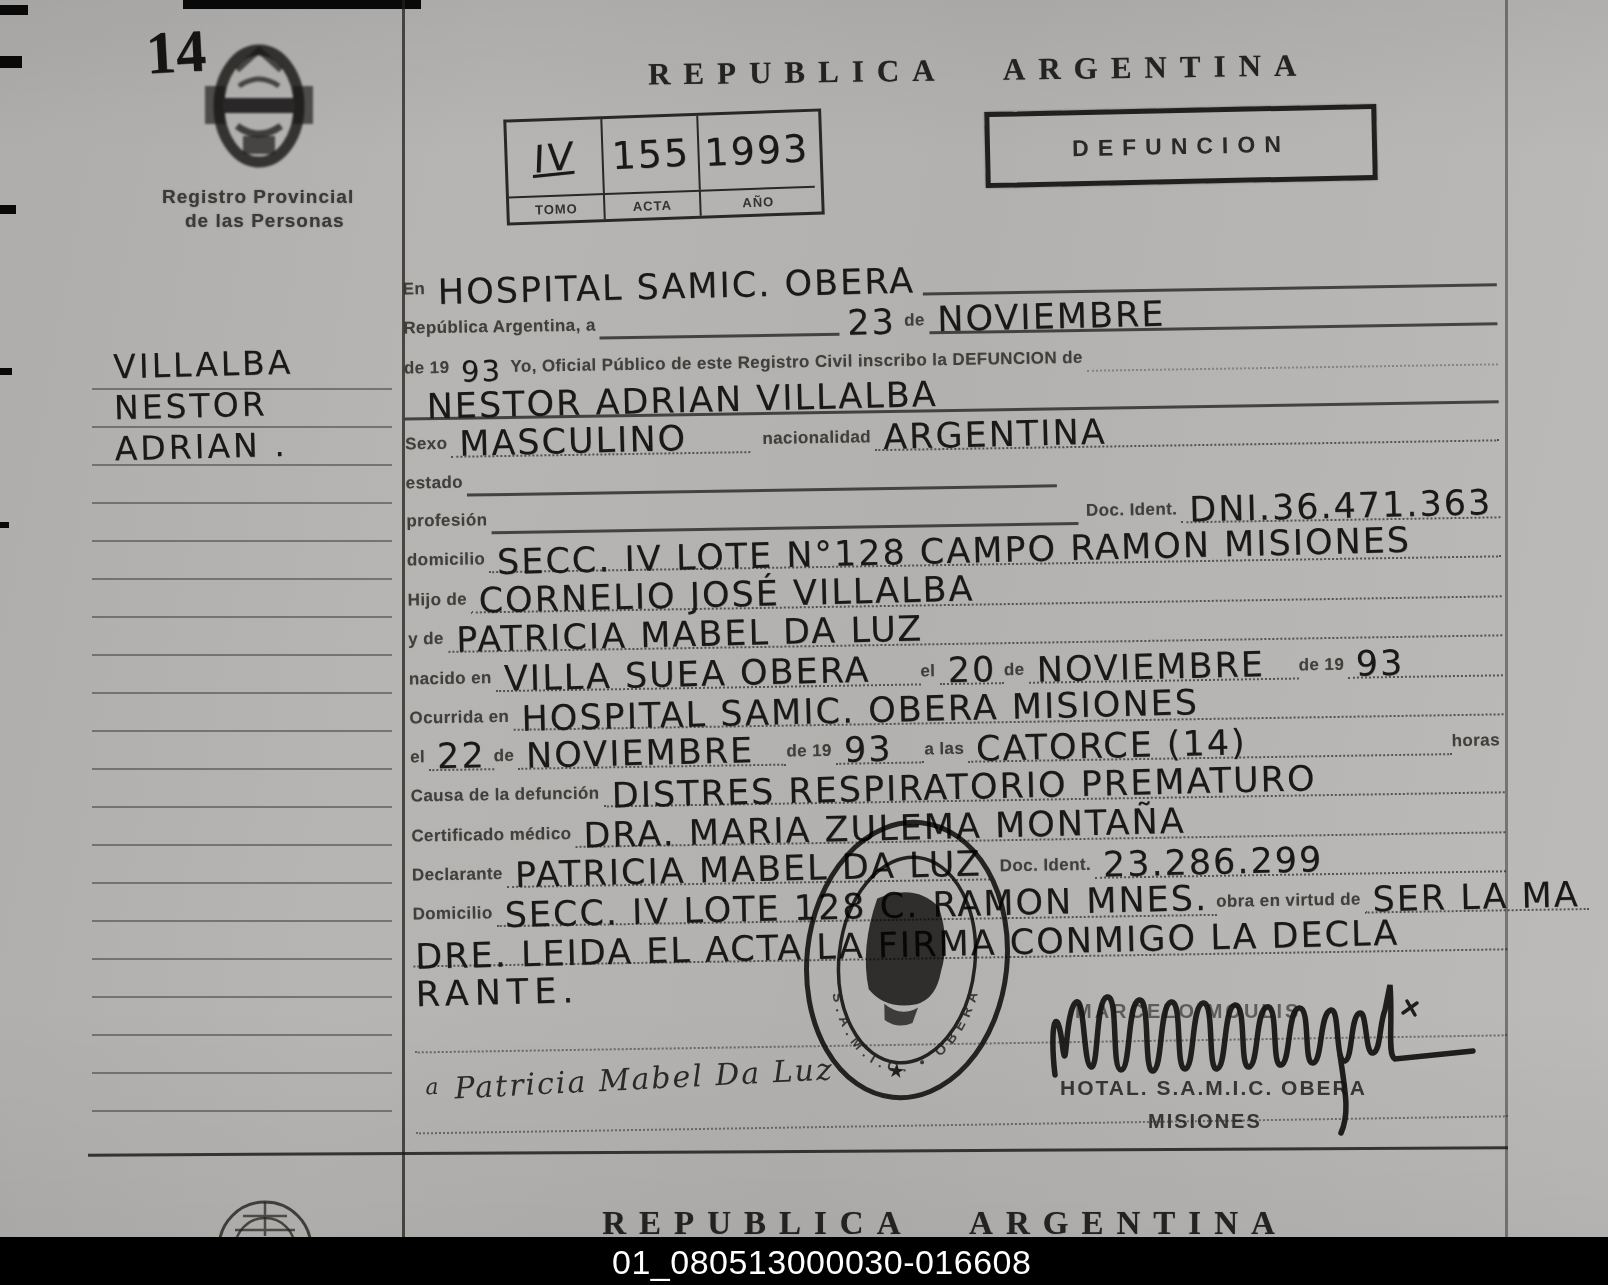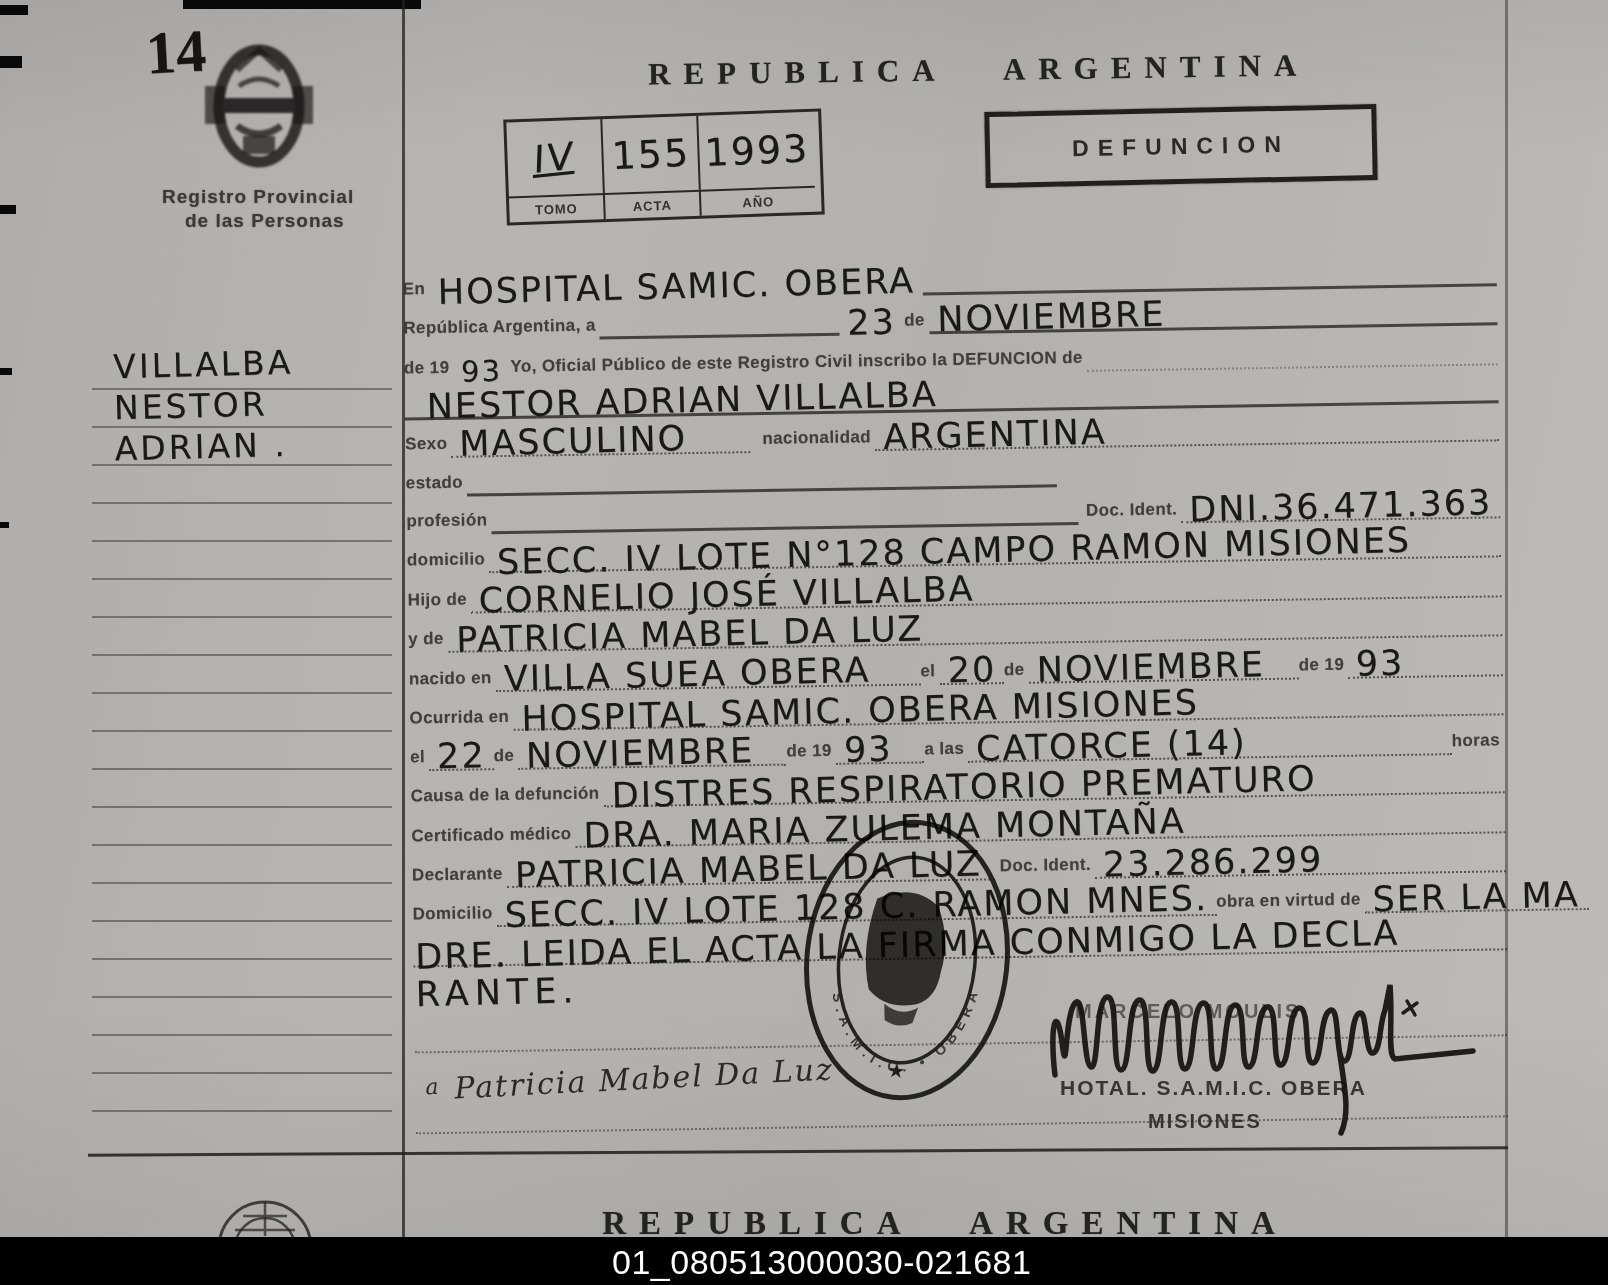--- a/index.html
+++ b/index.html
@@ -354,16 +354,16 @@
     <circle cx="60" cy="58" r="46" fill="none" stroke="#24231f" stroke-width="3" opacity=".8"></circle>
     <circle cx="60" cy="58" r="30" fill="none" stroke="#24231f" stroke-width="2.5" opacity=".75"></circle>
     <path d="M30,40 L90,40 M38,26 L82,26 M60,12 L60,46 M40,58 L80,58" stroke="#24231f" stroke-width="2.5" opacity=".7"></path>
   </svg>
 
   <div class="abs clip" style="left:330px;top:1205px;width:1230px;height:32px;text-align:center;">
     <span class="title" style="font-size:33px;">REPUBLICA ARGENTINA</span>
   </div>
 
   <div class="idbar">
-    <span>01_080513000030-021681</span>
+    <span>01_080513000030-016608</span>
   </div>
 
 </div>
 
 </body></html>

